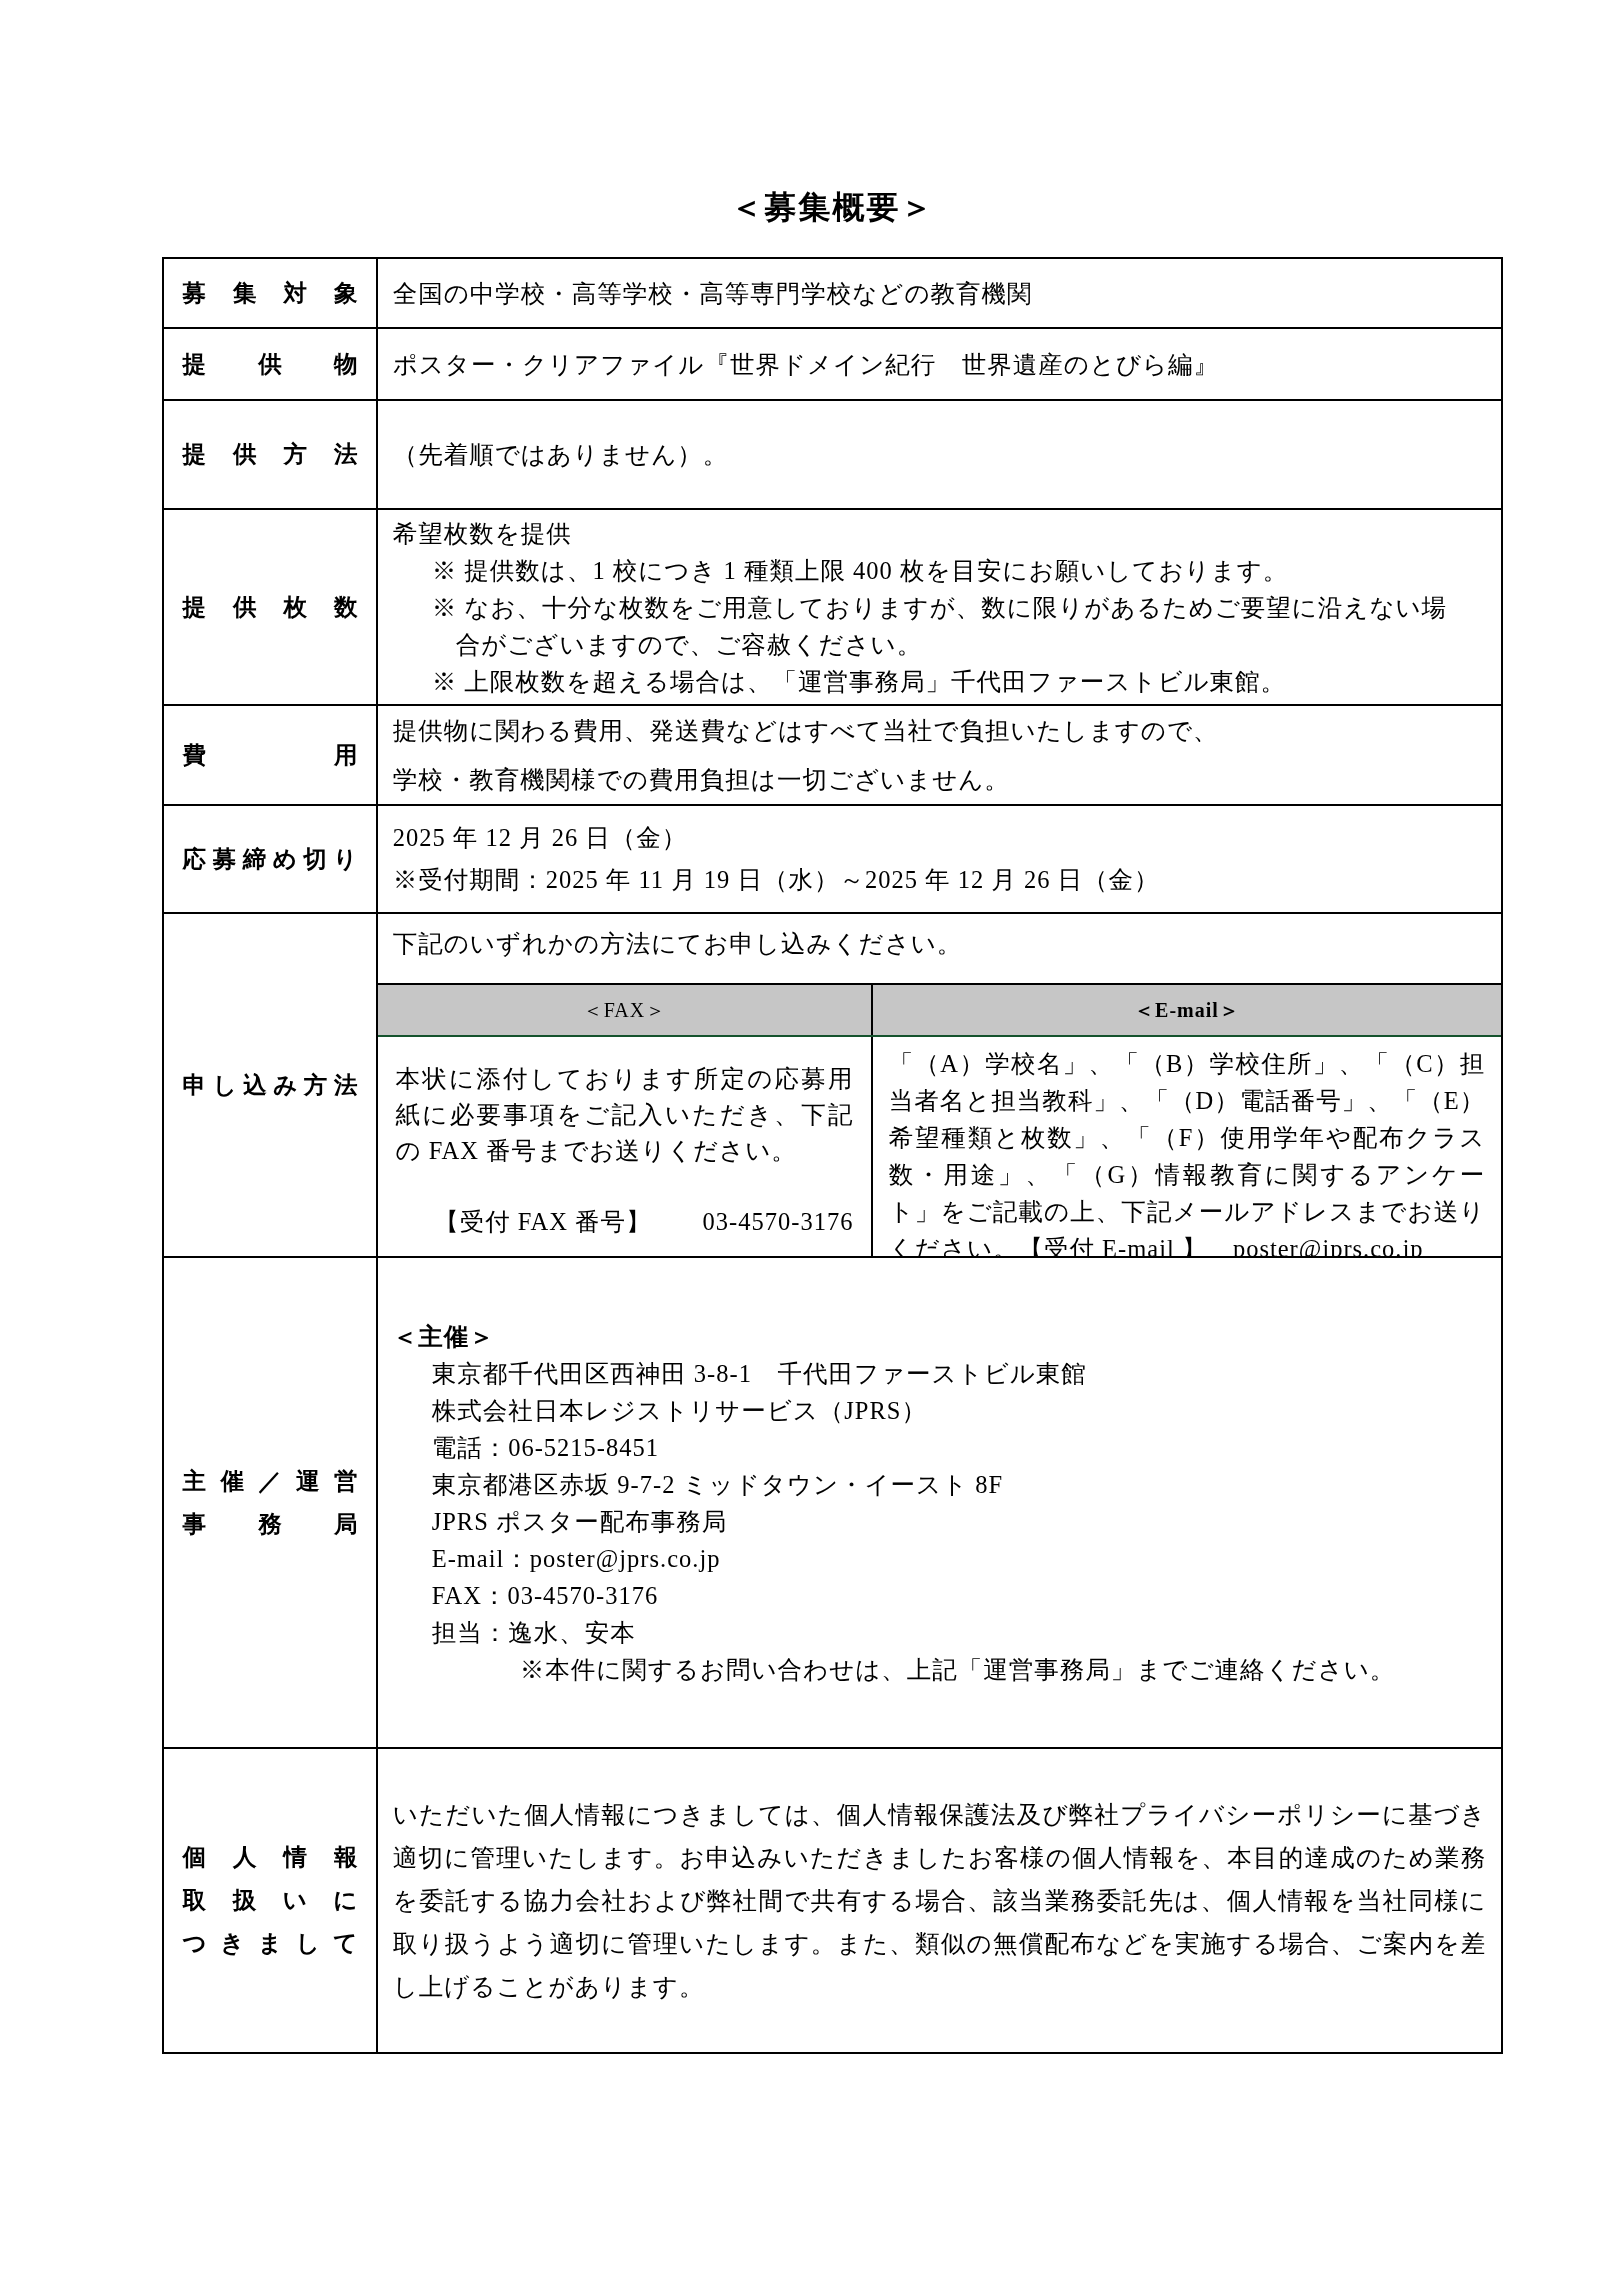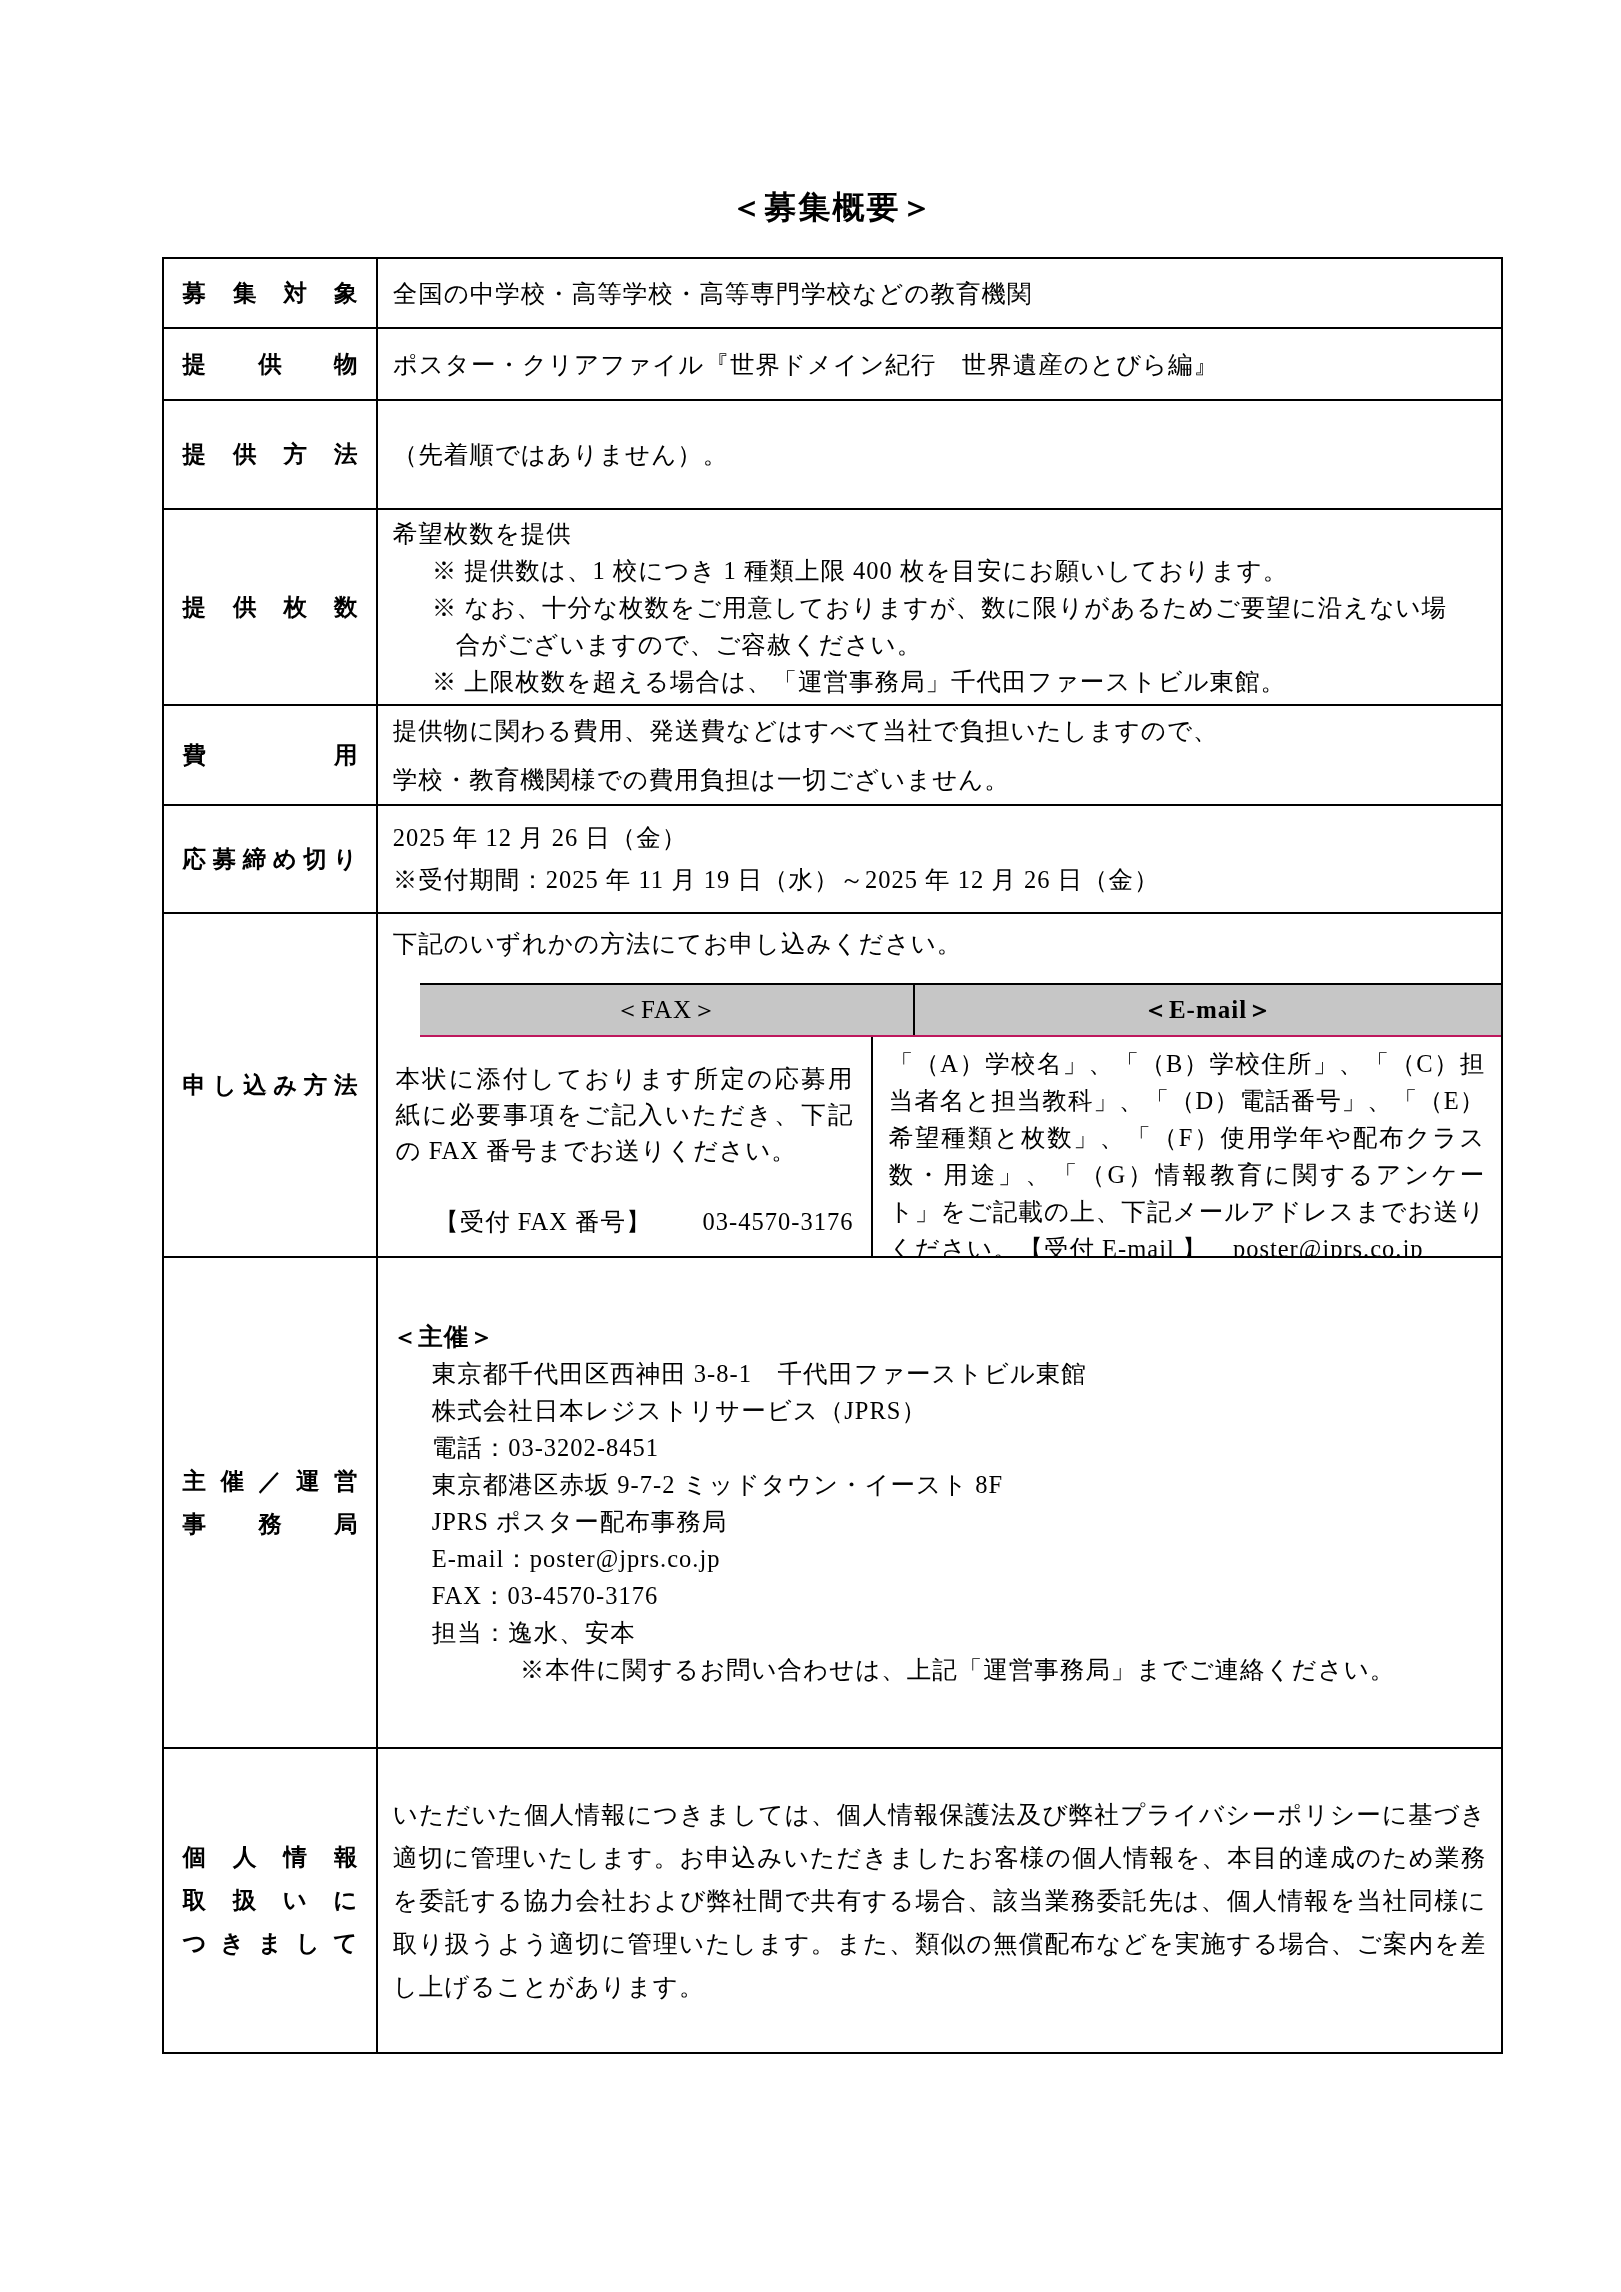--- a/index.html
+++ b/index.html
@@ -40,23 +40,22 @@
   .ind2{padding-left:63px}
   .ind{padding-left:39px}
   .ind-deep{padding-left:127px}
   .bold{font-weight:bold}
 
   
   .apply-cell{padding:0;justify-content:flex-start;}
   .apply-intro{height:69px;line-height:59px;padding:0 14.7px;flex:0 0 auto;border-radius:18px;}
   .apply-head{
     flex:0 0 54px;height:54px;display:flex;background:var(--header-bg,#c6c6c6);
-    border-top:2px solid #000;border-bottom:2px solid #be185d;box-sizing:border-box;
-    font-size:25px;
-    margin-left:42px;
+    border-top:2px solid #000;border-bottom:2px solid #14532d;box-sizing:border-box;
+    font-size:20px;
   }
   .fax-head{width:495px;flex:0 0 495px;border-right:2px solid #000;box-sizing:border-box;
     text-align:center;line-height:50px;}
   .email-head{flex:1;text-align:center;line-height:50px;font-weight:bold;}
   .apply-body{flex:1;display:flex;min-height:0;}
   .fax-cell{width:495px;flex:0 0 495px;border-right:2px solid #000;box-sizing:border-box;
     padding:23.5px 17.6px 0;line-height:36px;text-align:justify;overflow:hidden;}
   .fax-number{margin-top:35px;text-align:right;}
   .email-cell{flex:1;min-width:0;padding:7.8px 15.7px 0;line-height:37px;text-align:justify;overflow:hidden;}
 
@@ -199,21 +198,21 @@
         <div class="jline">
           <span>事</span>
           <span>務</span>
           <span>局</span>
         </div>
       </div>
     <div class="ccell lh38">
       <div class="line bold">＜主催＞</div>
       <div class="line ind">東京都千代田区西神田 3-8-1　千代田ファーストビル東館</div>
       <div class="line ind">株式会社日本レジストリサービス（JPRS）</div>
-      <div class="line ind">電話：03-3202-8451</div>
+      <div class="line ind">電話：06-5215-8451</div>
       <div class="line ind">東京都港区赤坂 9-7-2 ミッドタウン・イースト 8F</div>
       <div class="line ind">JPRS ポスター配布事務局</div>
       <div class="line ind">E-mail：poster@jprs.co.jp</div>
       <div class="line ind">FAX：03-4570-3176</div>
       <div class="line ind">担当：逸水、安本</div>
       <div class="line ind-deep">※本件に関するお問い合わせは、上記「運営事務局」までご連絡ください。</div>
     </div>
   </div>
 
   <div class="trow r9">

